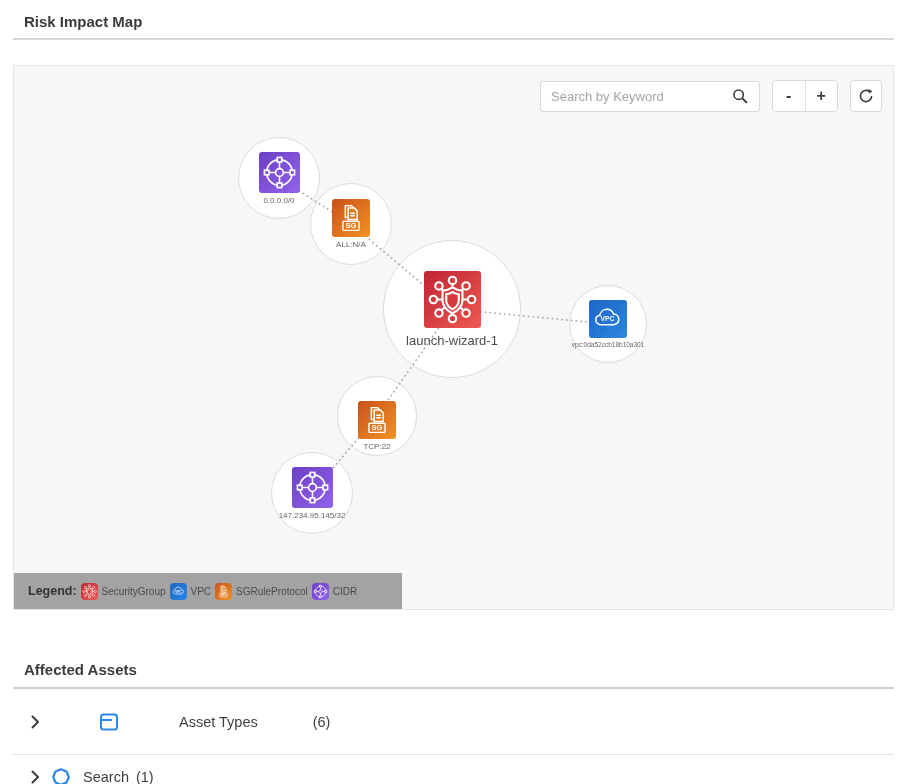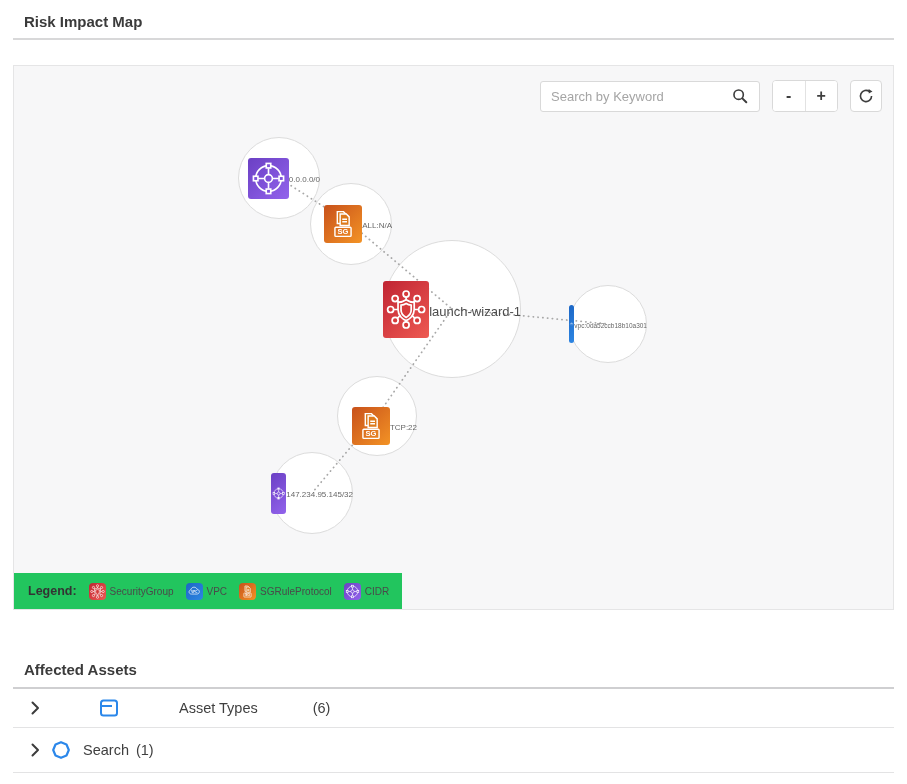--- a/index.html
+++ b/index.html
@@ -27,47 +27,47 @@
     font-size:16px; font-weight:700; color:#3f3f3f; cursor:pointer; background:#fff; border:none;
     font-family:"Liberation Sans", sans-serif; }
   .zoom-half + .zoom-half { border-left:1px solid #e2e2e2; }
   .refresh-btn { width:32px; height:32px; background:#fff; border:1px solid #d9d9d9;
     border-radius:4px; display:flex; align-items:center; justify-content:center; cursor:pointer; }
 
   
   .node-circle { position:absolute; background:#fff; border:1px solid #dcdcdc; border-radius:50%; }
   .edges { position:absolute; left:0; top:0; pointer-events:none; }
   .edges line { stroke:#a8a8a8; stroke-width:1.8; stroke-dasharray:0.2 4.6; stroke-linecap:round; }
-  .node-content { position:absolute; display:flex; flex-direction:row; align-items:center;
-    justify-content:flex-end; }
+  .node-content { position:absolute; display:flex; flex-direction:column; align-items:center;
+    justify-content:center; }
   .node-label { margin-top:3px; font-size:8px; color:#666; white-space:nowrap; }
   .node-label.big { margin-top:5px; font-size:13px; color:#4c4c4c; }
   .node-label.tiny { font-size:6.5px; }
 
   .ic { border-radius:3px; display:block; }
   .ic-cidr   { background:linear-gradient(135deg,#6b40c4,#9263ec); }
   .ic-sgrule { background:linear-gradient(135deg,#c8511b,#f39325); }
   .ic-sg     { background:linear-gradient(135deg,#c02433,#ee5a52); }
   .ic-vpc    { background:linear-gradient(135deg,#1c66c5,#2d86e3); }
   .ic.mini   { border-radius:4px; }
 
   
-  .legend { position:absolute; left:0; bottom:0; width:388px; height:36px; background:#22c55e;
-    display:flex; align-items:center; padding-left:14px; gap:12px; z-index:4;text-align:right; }
+  .legend { position:absolute; left:0; bottom:0; width:388px; height:36px; background:#a3a3a3;
+    display:flex; align-items:center; padding-left:14px; gap:4px; z-index:4;text-align:right; }
   .legend-title { font-size:12.5px; font-weight:700; color:#333; }
   .legend-item { display:flex; align-items:center; gap:4px; }
   .legend-item .name { font-size:10px; color:#4a4a4a; }
 
   
   .assets { margin:0 13px; }
   .assets-title { margin:51px 0 0 11px; font-size:15px; font-weight:700; color:#3b3b3b; }
   .assets-divider { margin-top:9px; border-top:2px solid #cfcfd1; }
   .asset-row { display:flex; align-items:center; padding-left:17px;
     border-bottom:1px solid #e3e3e4; cursor:pointer; }
-  .asset-row.r1 { height:39px;gap:48px; }
+  .asset-row.r1 { height:66px;gap:48px; }
   .asset-row.r2 { height:45px; }
   .asset-row .row-icon { margin-left:11px; }
   .asset-row .label { margin-left:12px; font-size:14.5px; color:#3f3f3f; }
   .asset-row .count { margin-left:7px; font-size:14.5px; color:#3f3f3f; }
 </style>
 </head>
 <body>
 
 <svg style="position:absolute;width:0;height:0" aria-hidden="true">
   <defs>

